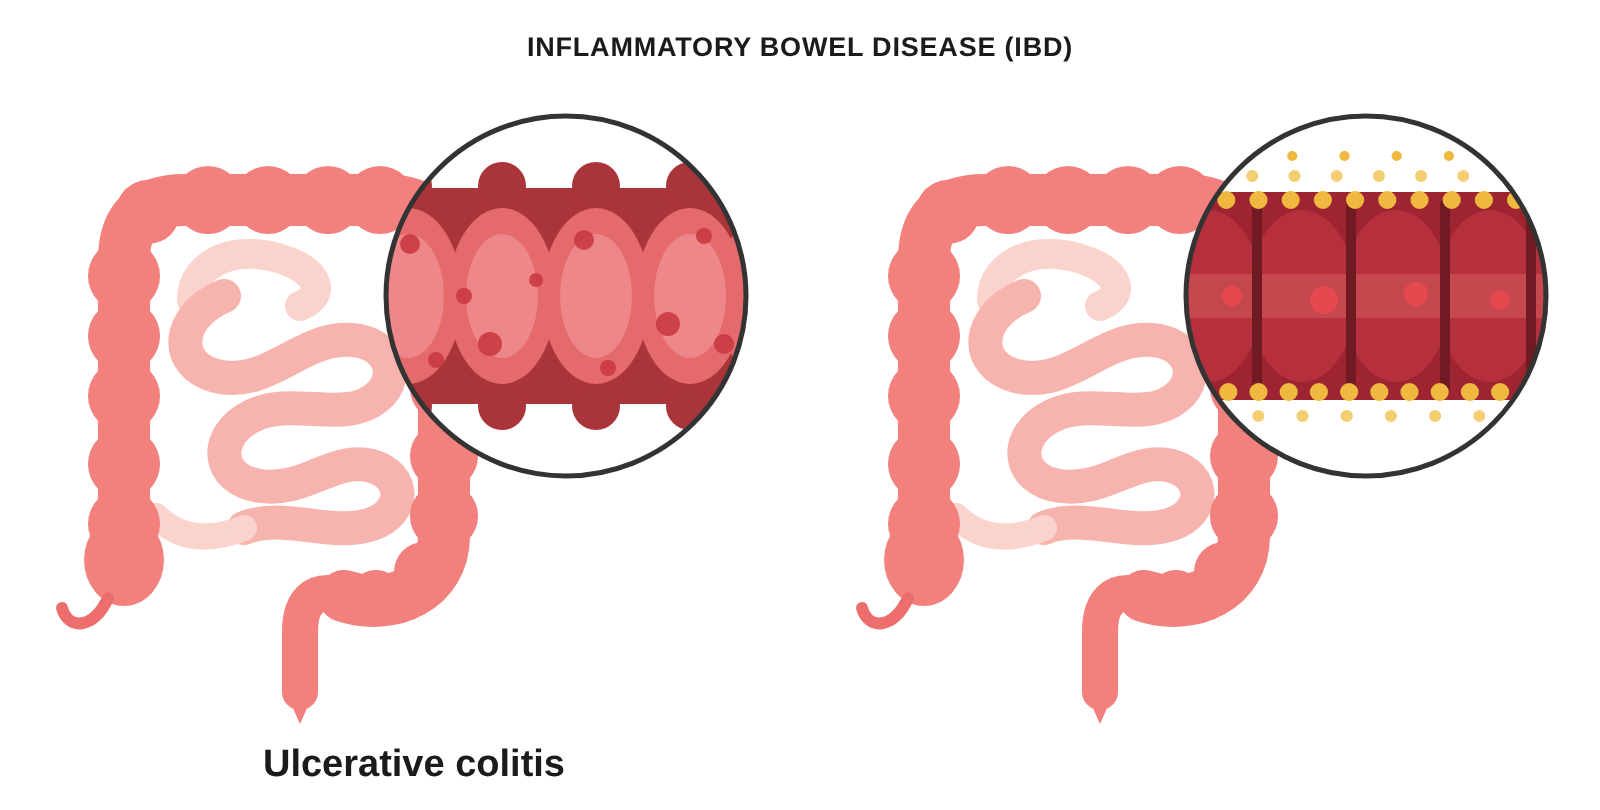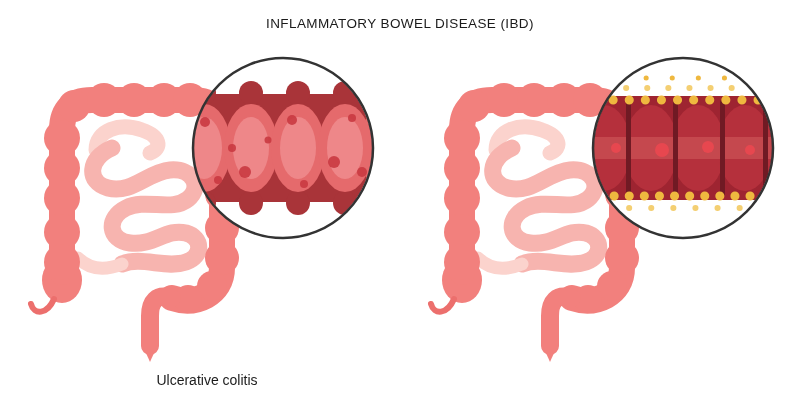--- a/index.html
+++ b/index.html
@@ -6,27 +6,27 @@
   .stage{
     position:relative;
     width:800px;height:405px;
     background:var(--background,#ffffff);
     font-family:"Liberation Sans",sans-serif;
     overflow:hidden;
   }
   .title{
     position:absolute;top:16px;left:0;width:100%;
     text-align:center;
-    font-size:13.5px;font-weight:400;letter-spacing:.4px;
+    font-size:13.5px;font-weight:700;letter-spacing:.4px;
     color:var(--text,#1b1b1b);
   }
   .caption{
     position:absolute;top:372px;width:220px;
     text-align:center;
-    font-size:14px;font-weight:400;
+    font-size:19px;font-weight:700;
     color:var(--text,#1b1b1b);
   }
   .caption.left{left:97px;}
   .caption.right{left:495px;}
   svg.art{position:absolute;top:0;left:0;}
 </style>
 </head>
 <body>
 
 <div class="stage">

